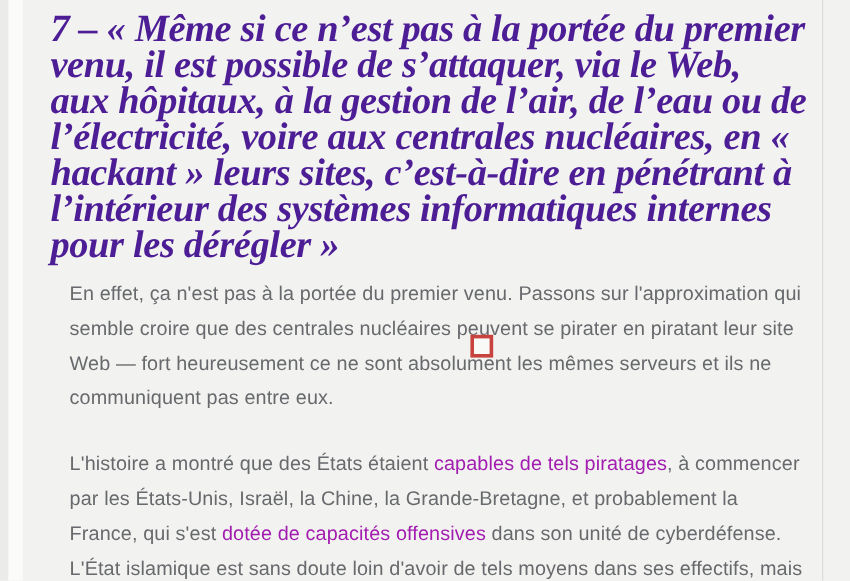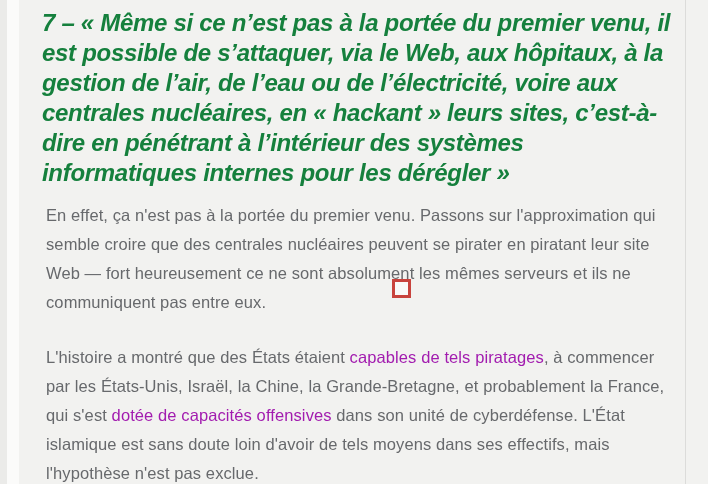--- a/index.html
+++ b/index.html
@@ -33,30 +33,30 @@
     background: #dcdcda;
   }
   .content {
     position: absolute;
     left: 42px;
     top: 8px;
     width: 632px;
   }
   h2.heading {
     margin: 0 0 13px 0;
-    font-family: Liberation Sans, sans-serif;
+    font-family: Liberation Serif, serif;
     font-style: italic;
     font-weight: 700;
-    font-size: 24px;
+    font-size: 32px;
     line-height: 30px;
     letter-spacing: -0.3px;
-    color: #15803d;
+    color: #4c1d95;
   }
   p.body-par {
-    margin: 0 0 26px 4px;
+    margin: 0 0 26px 16px;
     font-size: 16.5px;
     line-height: 29px;
     font-weight: 400;
     letter-spacing: 0.1px;
     color: #67696c;
   }
   p.body-par:last-child { margin-bottom: 0; }
   a.inline-link {
     color: #a21caf;
     text-decoration: none;

